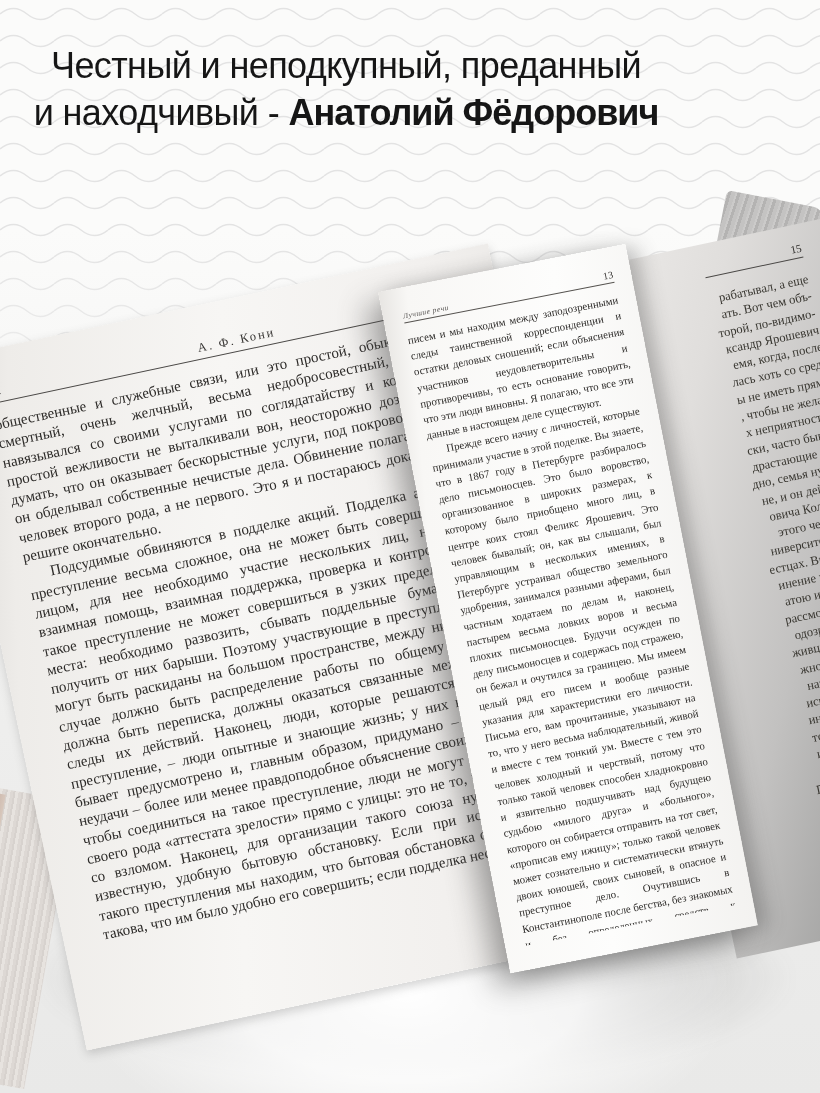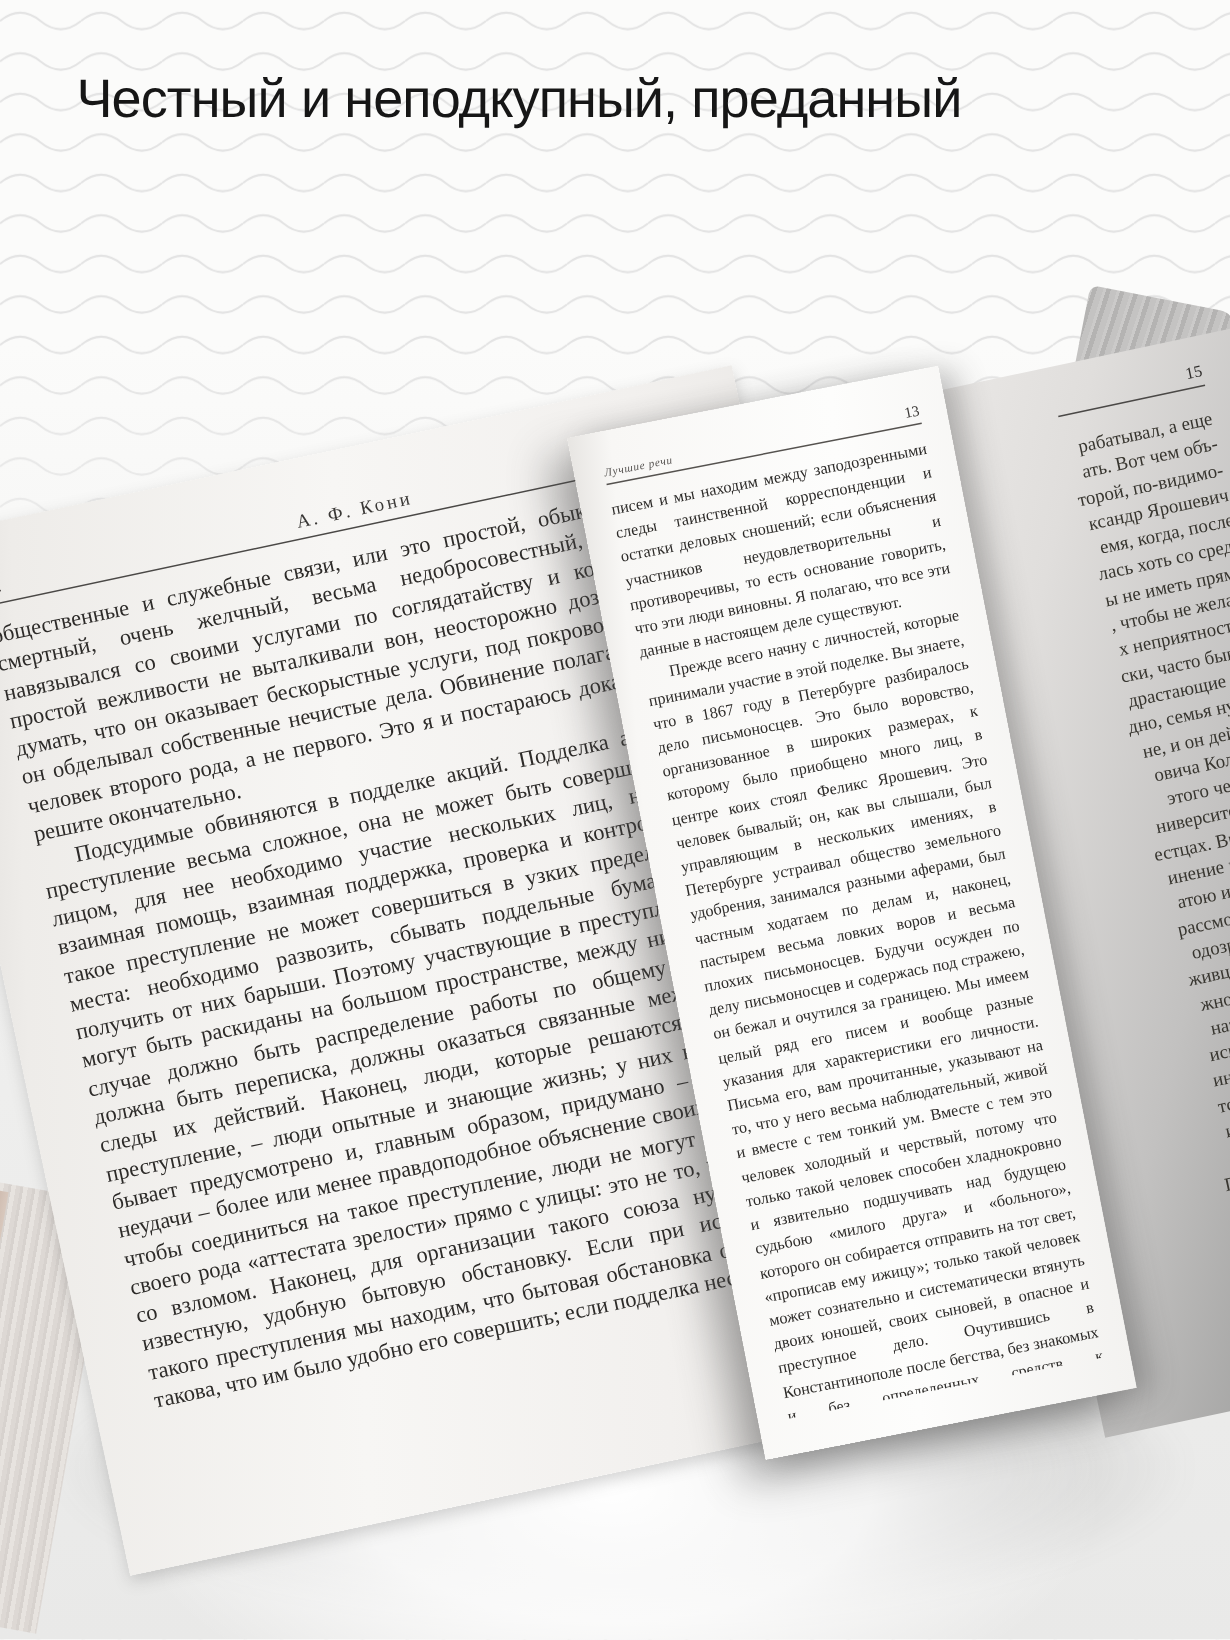--- a/index.html
+++ b/index.html
@@ -118,20 +118,21 @@
     <pattern id="wavepat" width="54" height="27" patternUnits="userSpaceOnUse">
       <path d="M0 14 Q 13.5 3, 27 14 T 54 14" fill="none" stroke="#e3e3e3" stroke-width="1.4"></path>
     </pattern>
   </defs>
   <rect x="0" y="0" width="820" height="1093" fill="url(#wavepat)"></rect>
 </svg>
 <div id="bg-fade"></div>
 
 <div id="headline">
   <div>Честный и неподкупный, преданный</div>
+  <div><span>и находчивый - </span><span class="hl-bold">Анатолий Фёдорович</span></div>
 </div>
 
 <div id="book-shadow"></div>
 <div id="backdrop-glow"></div>
 
 <div class="page" id="cover-edge-gray"></div>
 <div class="page" id="cover-edge-beige"></div>
 <div class="page" id="page-stack"></div>
 
 <div class="page" id="right-page">

